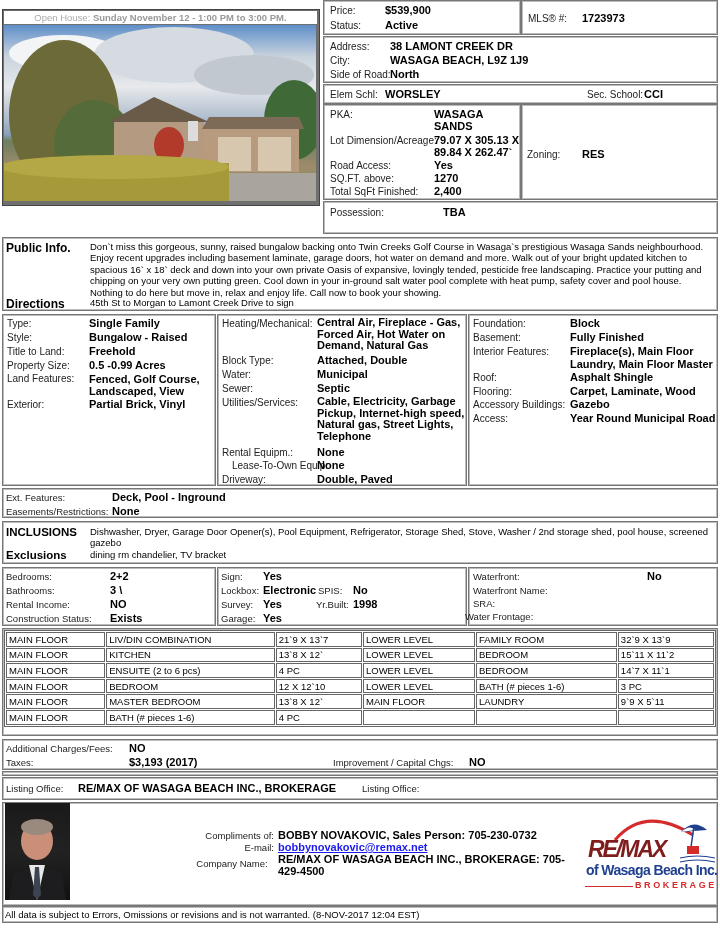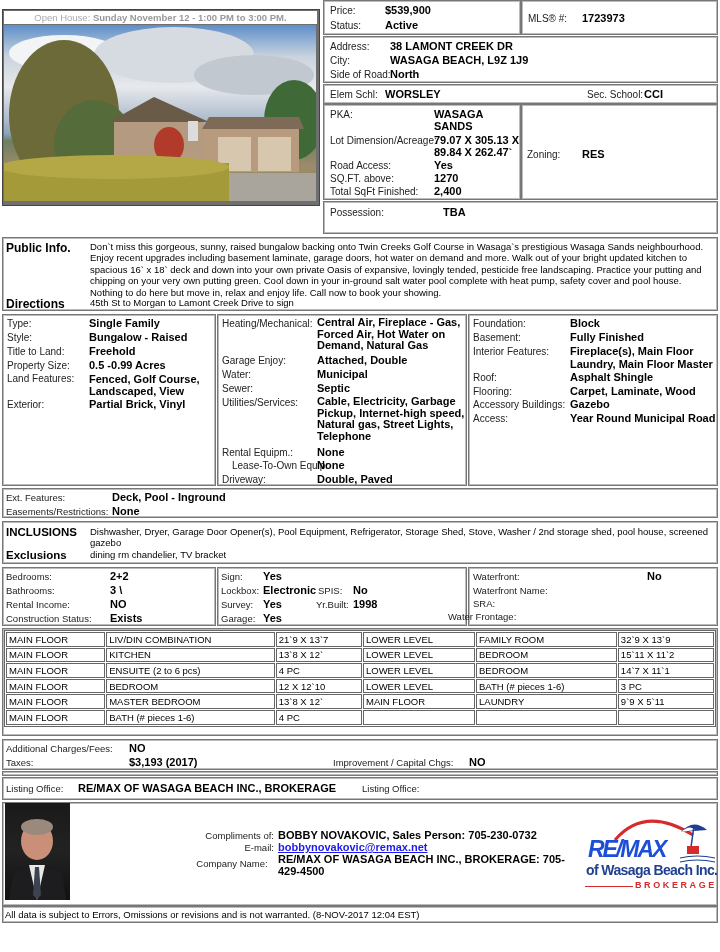--- a/index.html
+++ b/index.html
@@ -118,21 +118,21 @@
 <div class="row val" style="left:89px;top:345px;">Freehold</div>
 <div class="row lbl" style="left:7px;top:360px;">Property Size:</div>
 <div class="row val" style="left:89px;top:359px;">0.5 -0.99 Acres</div>
 <div class="row lbl" style="left:7px;top:373px;">Land Features:</div>
 <div class="wrap val" style="left:89px;top:373px;width:120px;">Fenced, Golf Course, Landscaped, View</div>
 <div class="row lbl" style="left:7px;top:399px;">Exterior:</div>
 <div class="row val" style="left:89px;top:398px;">Partial Brick, Vinyl</div>
 
 <div class="row lbl" style="left:222px;top:318px;">Heating/Mechanical:</div>
 <div class="wrap val" style="left:317px;top:317px;width:148px;line-height:11.5px;">Central Air, Fireplace - Gas, Forced Air, Hot Water on Demand, Natural Gas</div>
-<div class="row lbl" style="left:222px;top:355px;">Garage Enjoy:</div>
+<div class="row lbl" style="left:222px;top:355px;">Block Type:</div>
 <div class="row val" style="left:317px;top:354px;">Attached, Double</div>
 <div class="row lbl" style="left:222px;top:369px;">Water:</div>
 <div class="row val" style="left:317px;top:368px;">Municipal</div>
 <div class="row lbl" style="left:222px;top:383px;">Sewer:</div>
 <div class="row val" style="left:317px;top:382px;">Septic</div>
 <div class="row lbl" style="left:222px;top:397px;">Utilities/Services:</div>
 <div class="wrap val" style="left:317px;top:396px;width:148px;line-height:11.5px;">Cable, Electricity, Garbage Pickup, Internet-high speed, Natural gas, Street Lights, Telephone</div>
 <div class="row lbl" style="left:222px;top:447px;">Rental Equipm.:</div>
 <div class="row val" style="left:317px;top:446px;">None</div>
 <div class="row lbl" style="left:220px;top:460px;padding-left:12px;">Lease-To-Own Equip:</div>
@@ -190,21 +190,21 @@
 <div class="row val" style="left:263px;top:598px;">Yes</div>
 <div class="row lbl" style="left:316px;top:599px;font-size:9.5px;">Yr.Built:</div>
 <div class="row val" style="left:353px;top:598px;">1998</div>
 <div class="row lbl" style="left:221px;top:613px;font-size:9.5px;">Garage:</div>
 <div class="row val" style="left:263px;top:612px;">Yes</div>
 
 <div class="row lbl" style="left:473px;top:571px;font-size:9.5px;">Waterfront:</div>
 <div class="row val" style="left:647px;top:570px;">No</div>
 <div class="row lbl" style="left:473px;top:585px;font-size:9.5px;">Waterfront Name:</div>
 <div class="row lbl" style="left:473px;top:598px;font-size:9.5px;">SRA:</div>
-<div class="row lbl" style="left:448px;top:611px;font-size:9.5px;">Water Frontage:</div>
+<div class="row lbl" style="left:465px;top:611px;font-size:9.5px;">Water Frontage:</div>
 
 <div class="box" style="left:2px;top:628px;width:716px;height:108px;"></div>
 <table class="rooms">
   <colgroup>
       <col style="width:100px">
       <col style="width:170px">
       <col style="width:87px">
       <col style="width:113px">
       <col style="width:142px">
       <col style="width:97px">
@@ -296,20 +296,20 @@
 <div class="abs" style="left:585px;top:810px;width:133px;height:90px;">
   <svg width="133" height="90" viewBox="0 0 133 90">
     <path d="M30 30 Q60 -5 108 25" stroke="#d62b2b" stroke-width="3" fill="none"></path>
     <path d="M96 22 Q108 8 122 20 Z" fill="#1f3f8f"></path>
     <path d="M96 22 Q105 14 110 20 Z" fill="#ffffff"></path>
     <line x1="109" y1="16" x2="105" y2="44" stroke="#1f3f8f" stroke-width="1.5"></line>
     <rect x="102" y="36" width="12" height="8" fill="#d62b2b"></rect>
     <path d="M95 48 Q112 44 130 48" stroke="#1f3f8f" stroke-width="1.2" fill="none"></path>
     <path d="M95 52 Q112 48 130 52" stroke="#1f3f8f" stroke-width="1.2" fill="none"></path>
   </svg>
-  <div class="abs" style="left:3px;top:26px;font-size:23px;font-weight:bold;color:#1d4ed8;letter-spacing:-2px;font-style:italic;font-family:'Liberation Sans',sans-serif;">RE/MAX</div>
+  <div class="abs" style="left:3px;top:26px;font-size:23px;font-weight:bold;color:#7f1d1d;letter-spacing:-2px;font-style:italic;font-family:'Liberation Sans',sans-serif;">RE/MAX</div>
   <div class="abs" style="left:1px;top:52px;font-size:14px;font-weight:bold;color:#1f3f8f;white-space:nowrap;letter-spacing:-0.6px;">of Wasaga Beach Inc.</div>
   <div class="abs" style="left:0;top:76px;width:48px;height:1px;background:#d62b2b;"></div>
   <div class="abs" style="left:50px;top:70px;font-size:9px;font-weight:bold;color:#d62b2b;letter-spacing:2.6px;">BROKERAGE</div>
 </div>
 
 <div class="box" style="left:2px;top:906px;width:716px;height:17px;"></div>
 <div class="row" style="left:5px;top:909px;font-size:9.5px;">All data is subject to Errors, Omissions or revisions and is not warranted. (8-NOV-2017 12:04 EST)</div>
 
 </body></html>

